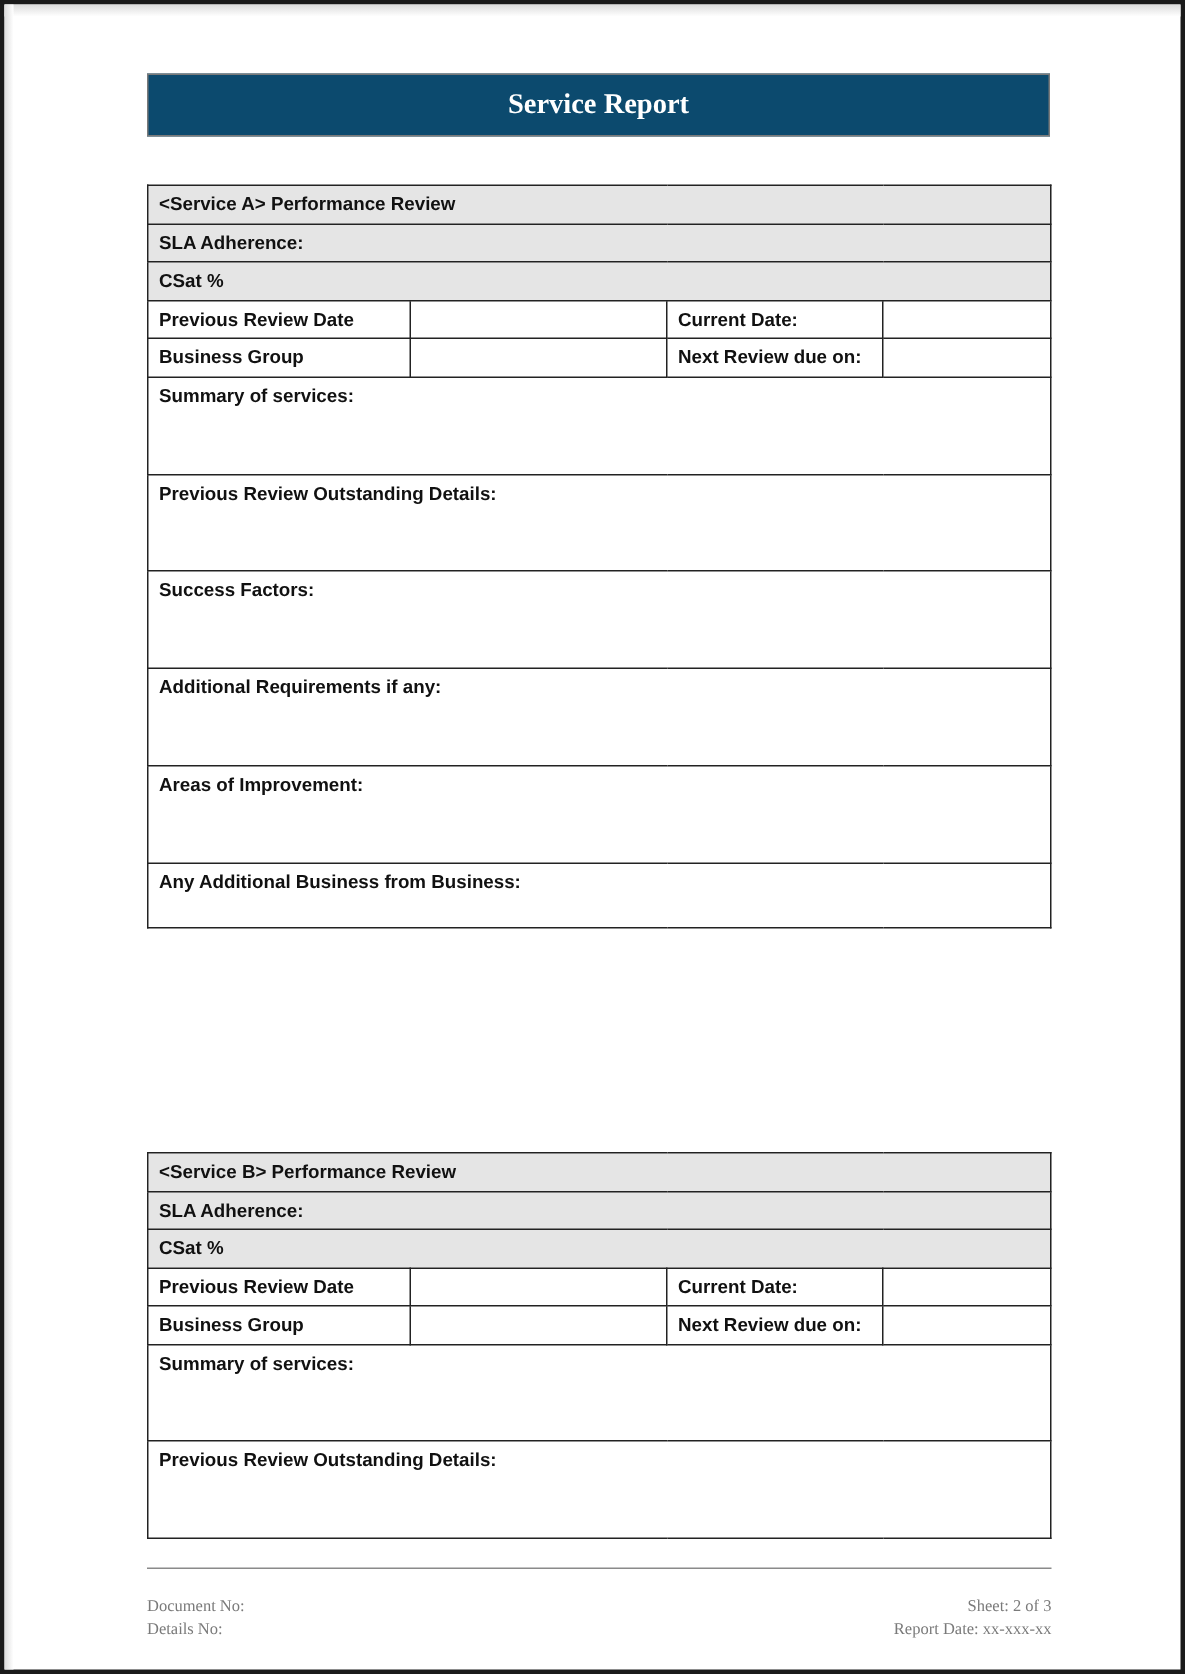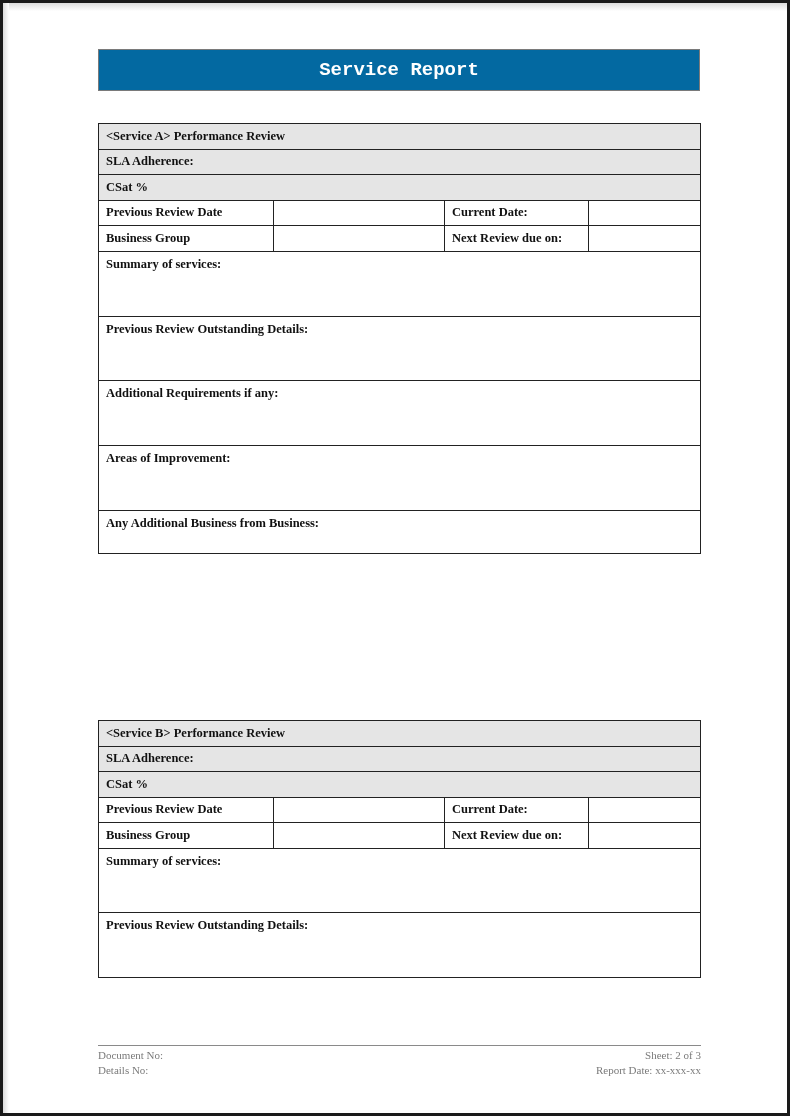--- a/index.html
+++ b/index.html
@@ -16,51 +16,51 @@
   .frame::before {
     content: ""; position: absolute; left: 0; right: 0; top: 0; height: 8px;
     background: linear-gradient(#dcdcdc, #ffffff);
   }
   .frame::after {
     content: ""; position: absolute; left: 0; top: 0; bottom: 0; width: 6px;
     background: linear-gradient(90deg, #dcdcdc, #ffffff);
   }
   .title-bar {
     position: absolute; left: 98px; top: 49px; width: 602px; height: 42px;
-    background: #0369a1; border: 1px solid #7a7a7a; box-sizing: border-box;
+    background: #0c4a6e; border: 1px solid #7a7a7a; box-sizing: border-box;
     display: flex; align-items: center; justify-content: center;
     color: #ffffff; font-weight: bold; font-size: 19px;
-    font-family: Liberation Mono, monospace;
+    font-family: Liberation Serif, serif;
   }
   table.review {
     position: absolute; left: 98px; width: 602px; border-collapse: collapse;
     table-layout: fixed;
-    font-family: Liberation Serif, serif;
+    font-family: Liberation Sans, sans-serif;
     font-size: 12.5px; font-weight: bold; color: #111;
   }
   table.review td {
     border: 1px solid #222; padding: 0 7px; vertical-align: middle;
     box-sizing: border-box;
   }
   table.review tr.shade td { background: #e5e5e5; height: 25.5px; }
   table.review tr.grid td { height: 25.5px; border-radius: 10px; }
   table.review tr.block td { vertical-align: top; padding-top: 5px; }
   table.review tr.block.h65 td { height: 65px; }
   table.review tr.block.h64 td { height: 64.5px; }
   table.review tr.block.h43 td { height: 43px; }
   #tblA { top: 123px; }
-  #tblB { top: 720px; }
+  #tblB { top: 768px; }
   .footer {
     position: absolute; left: 98px; top: 1045px; width: 603px;
     border-top: 1px solid #8a8a8a;
     font-family: "Liberation Serif", "DejaVu Serif", serif;
     font-size: 11px; color: #7a7a7a;
   }
   .footer .row { display: flex; justify-content: space-between; height: 15px; line-height: 15px; }
-  .footer .row:first-child { margin-top: 2px; }
+  .footer .row:first-child { margin-top: 18px; }
 </style>
 </head>
 <body>
 
 <div class="frame"></div>
 
 <div class="title-bar">
   <span>Service Report</span>
 </div>
 
@@ -91,20 +91,23 @@
     <td>Business Group</td>
     <td></td>
     <td>Next Review due on:</td>
     <td></td>
   </tr>
   <tr class="block h65">
     <td colspan="4">Summary of services:</td>
   </tr>
   <tr class="block h64">
     <td colspan="4">Previous Review Outstanding Details:</td>
+  </tr>
+  <tr class="block h65">
+    <td colspan="4">Success Factors:</td>
   </tr>
   <tr class="block h64">
     <td colspan="4">Additional Requirements if any:</td>
   </tr>
   <tr class="block h65">
     <td colspan="4">Areas of Improvement:</td>
   </tr>
   <tr class="block h43">
     <td colspan="4">Any Additional Business from Business:</td>
   </tr>

